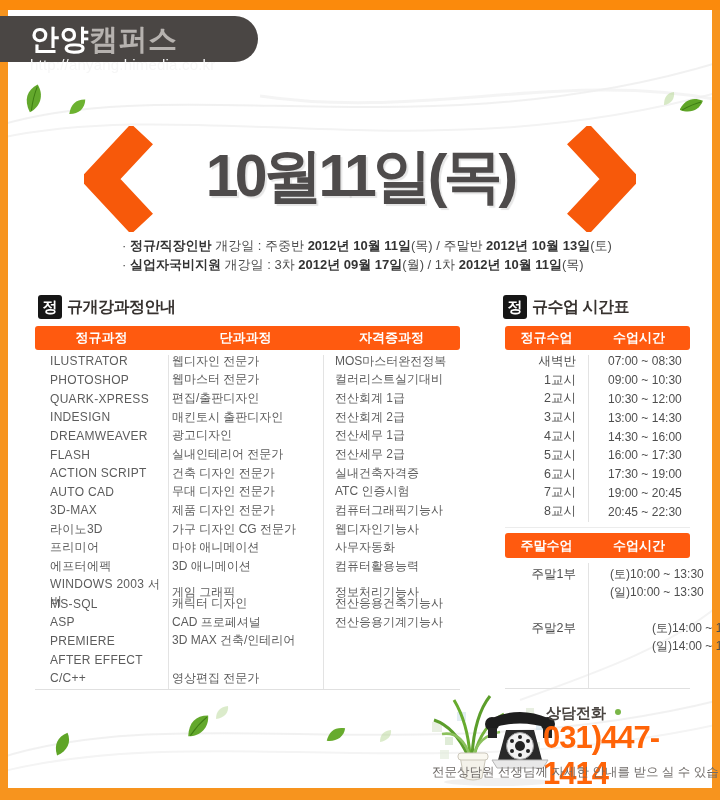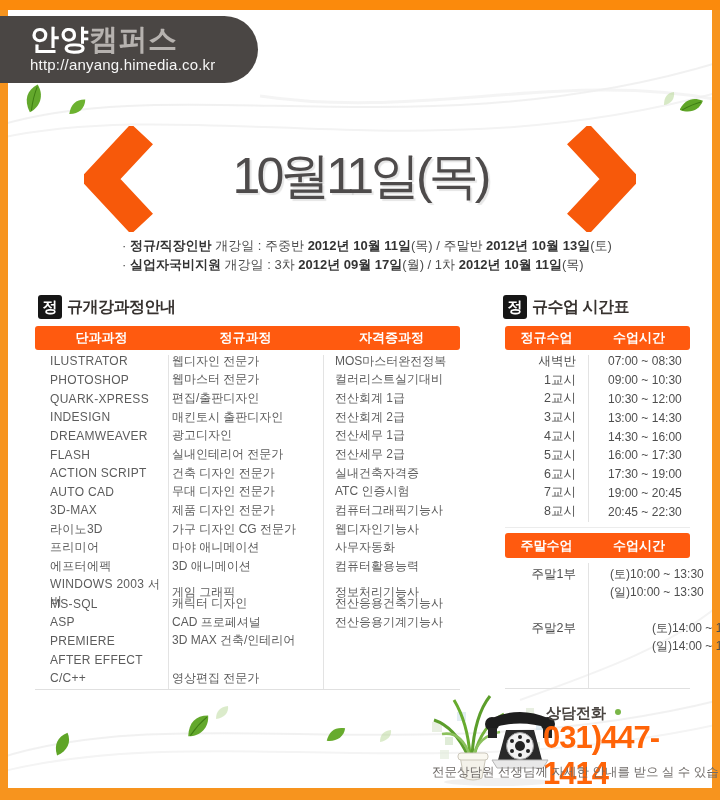--- a/index.html
+++ b/index.html
@@ -6,28 +6,28 @@
   .page{position:relative;width:720px;height:800px;background:#fff;overflow:hidden;
         font-family:"Liberation Sans","DejaVu Sans",sans-serif;}
   
   .b-top{position:absolute;left:0;top:0;width:720px;height:10px;background:#fb8a0c;z-index:2;}
   .b-bottom{position:absolute;left:0;top:788px;width:720px;height:12px;background:#f7941e;z-index:2;}
   .b-left{position:absolute;left:0;top:10px;width:8px;height:778px;background:#f7941e;z-index:2;}
   .b-right{position:absolute;left:712px;top:10px;width:8px;height:778px;background:#f7941e;z-index:2;}
   
   .waves{position:absolute;left:0;top:0;z-index:1;}
   
-  .banner{position:absolute;left:0;top:16px;width:258px;height:67px;background:#4a4644;
+  .banner{position:absolute;left:0;top:16px;width:258px;height:46px;background:#4a4644;
           border-radius:0 40px 40px 0;box-sizing:border-box;padding:7px 0 0 30px;z-index:4;}
   .banner-title{font-size:29px;font-weight:bold;color:#fff;letter-spacing:0.5px;line-height:32px;}
   .banner-title .light{color:#b6b2af;font-weight:600;}
   .banner-url{font-size:15px;color:#f6f6f6;margin-top:1px;letter-spacing:0.2px;}
   
   .hero{position:absolute;left:0;top:120px;width:720px;height:116px;z-index:3;text-align:center;}
-  .hero-title{font-size:50px;font-weight:400;color:#4e4b4b;letter-spacing:-4px;line-height:112px;
+  .hero-title{font-size:59px;font-weight:700;color:#4e4b4b;letter-spacing:-4px;line-height:112px;
               text-shadow:2px 2px 1px rgba(0,0,0,0.10);}
   .chev{position:absolute;top:6px;}
   .chev-l{left:84px;}
   .chev-r{left:566px;}
   
   .notices{position:absolute;left:12px;top:236px;width:720px;z-index:3;
            display:flex;flex-direction:column;align-items:center;}
   .notice{font-size:13px;color:#4c4c4c;line-height:19px;width:500px;text-align:left;white-space:nowrap;}
   .notice .b{font-weight:bold;color:#333;}
   
@@ -161,22 +161,22 @@
   <div class="notices">
     <div class="notice"><span>· </span><span class="b">정규/직장인반</span><span> 개강일 :  주중반 </span><span class="b">2012년 10월 11일</span><span>(목)  /  주말반 </span><span class="b">2012년 10월 13일</span><span>(토)</span></div>
     <div class="notice"><span>· </span><span class="b">실업자국비지원</span><span> 개강일 :  3차 </span><span class="b">2012년 09월 17일</span><span>(월)  /  1차 </span><span class="b">2012년 10월 11일</span><span>(목)</span></div>
   </div>
 
   <div class="sec sec-courses">
     <span class="sec-box">정</span>
     <span class="sec-rest">규개강과정안내</span>
   </div>
   <div class="courses-head">
+    <span>정규과정</span>
     <span>단과과정</span>
-    <span>정규과정</span>
     <span>자격증과정</span>
   </div>
   <div class="courses-body" id="course-rows">
     <div class="vline" style="left:133px"></div>
     <div class="vline" style="left:288px"></div>
   <div class="crow">
         <span class="c0">ILUSTRATOR</span>
         <span class="c1">웹디자인 전문가</span>
         <span class="c2">MOS마스터완전정복</span>
       </div>

